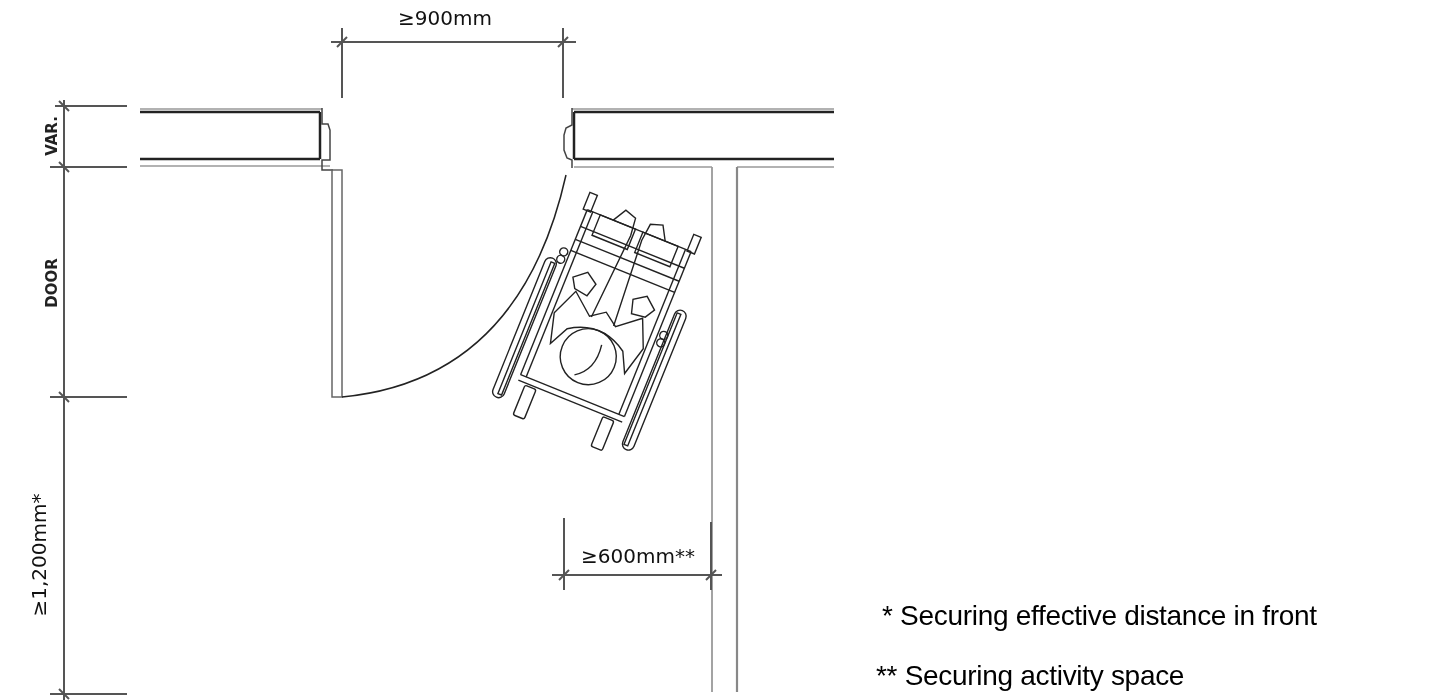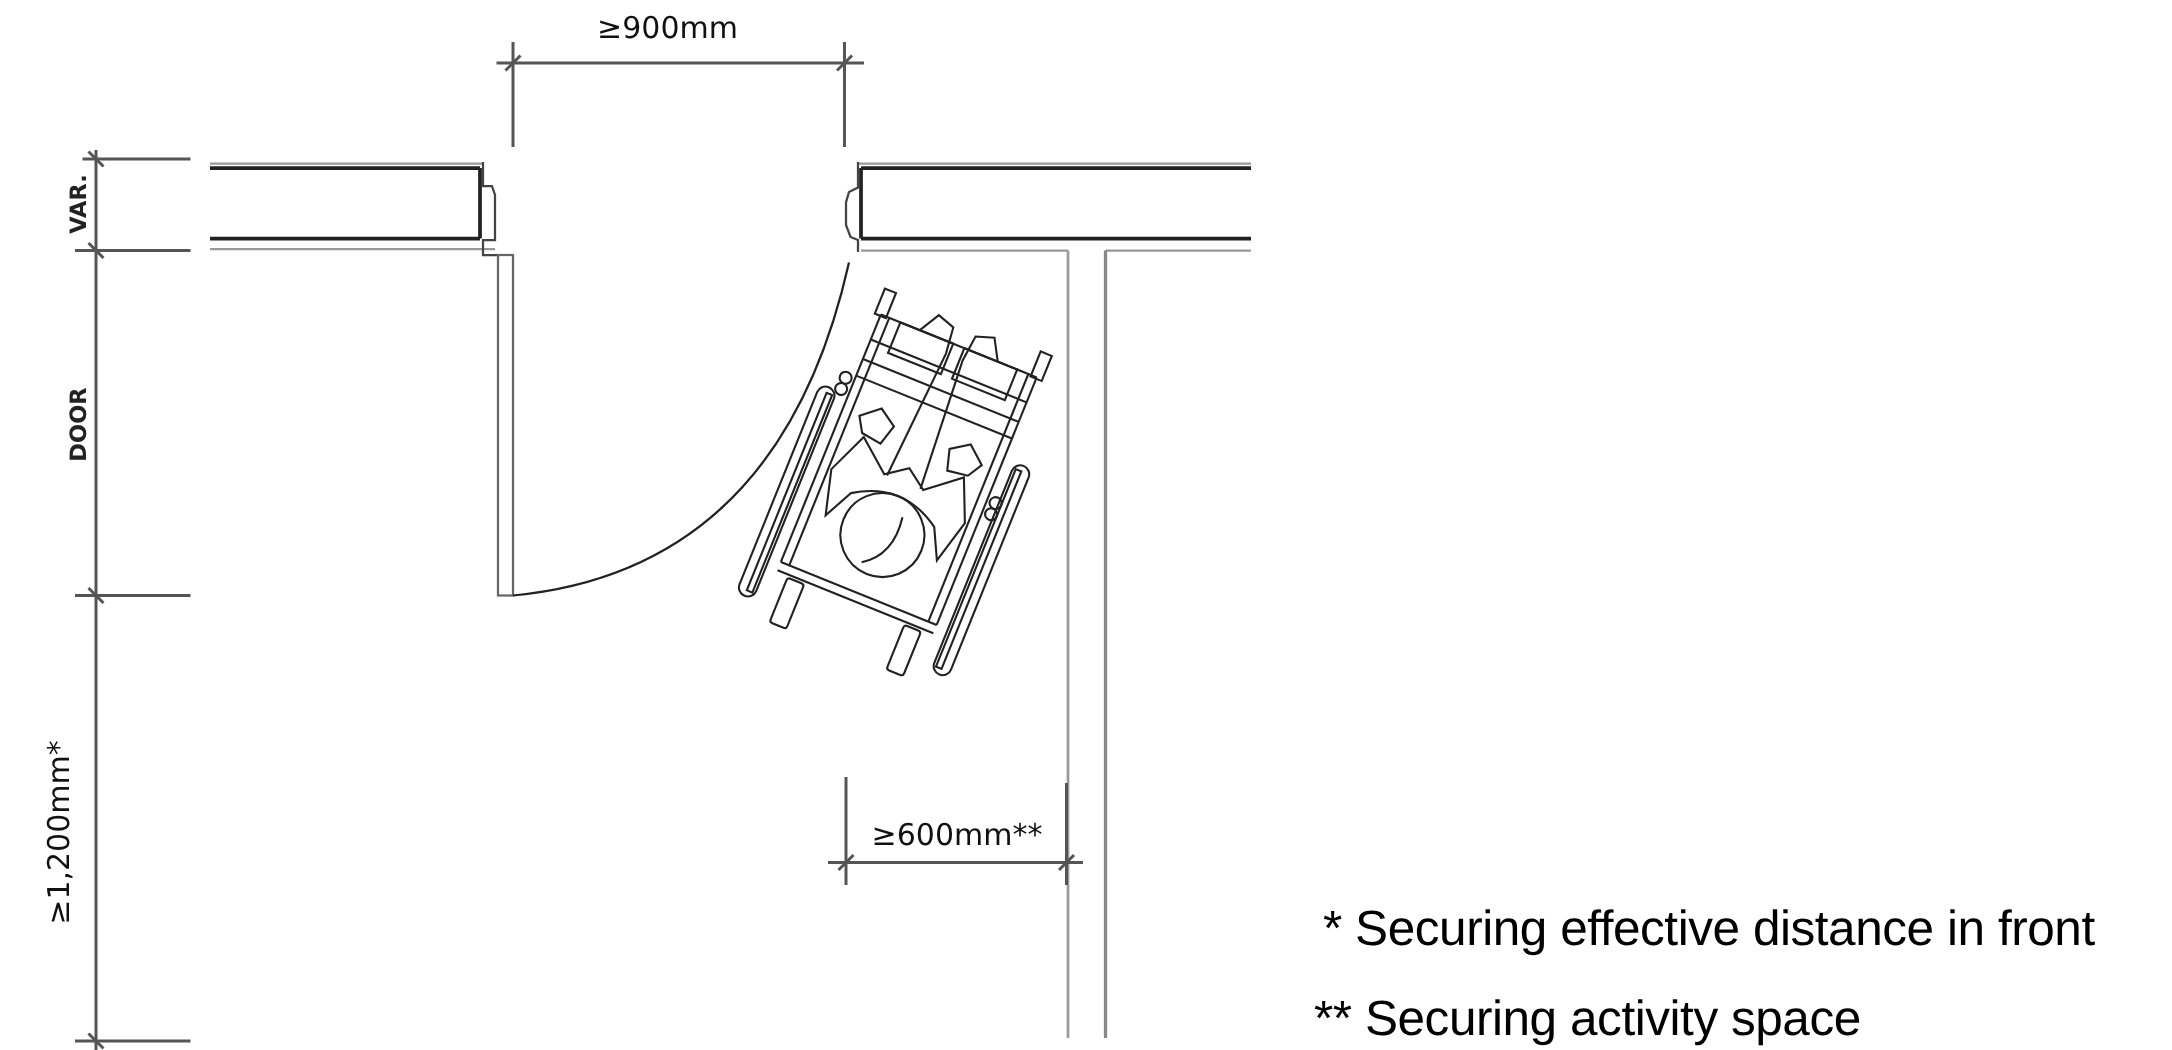--- a/index.html
+++ b/index.html
@@ -1,20 +1,20 @@
 <!DOCTYPE html>
 <html><head>
   <meta charset="utf-8">
   <style>
     html, body { margin: 0; padding: 0; background: #ffffff; }
     body { width: 1448px; height: 700px; position: relative; overflow: hidden; font-family: "DejaVu Sans", sans-serif; }
     #diagram { position: absolute; left: 0; top: 0; width: 1448px; height: 700px; }
     .dim-text { font-family: "DejaVu Sans", sans-serif; font-size: 20px; fill: #111; }
     .dim-label-bold { font-family: "DejaVu Sans", sans-serif; font-size: 15px; font-weight: bold; fill: #222; }
-    .note { position: absolute; font-family: "Liberation Sans", sans-serif; font-size: 33px; color: #000; white-space: nowrap; letter-spacing: -0.3px; }
+    .note { position: absolute; font-family: "Liberation Sans", sans-serif; font-size: 28px; color: #000; white-space: nowrap; letter-spacing: -0.3px; }
     #note-1 { left: 882px; top: 600px; }
     #note-2 { left: 876px; top: 660px; }
   </style>
 </head>
 <body>
 
 <svg id="diagram" viewBox="0 0 1448 700" xmlns="http://www.w3.org/2000/svg">
 
   <g stroke="#555" stroke-width="2" fill="none">
     <line x1="331" y1="42" x2="576" y2="42"></line>

